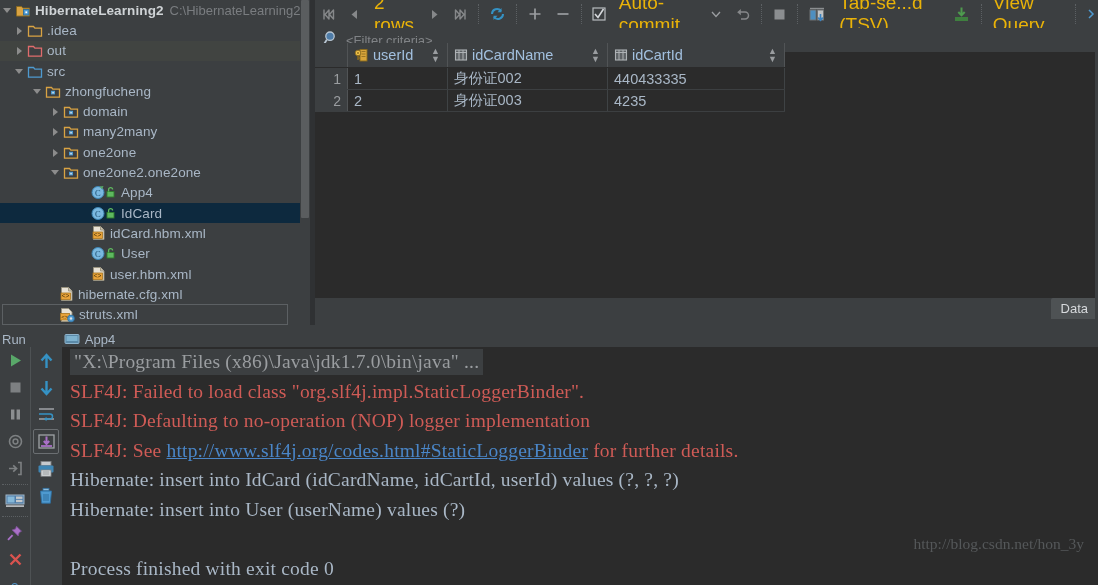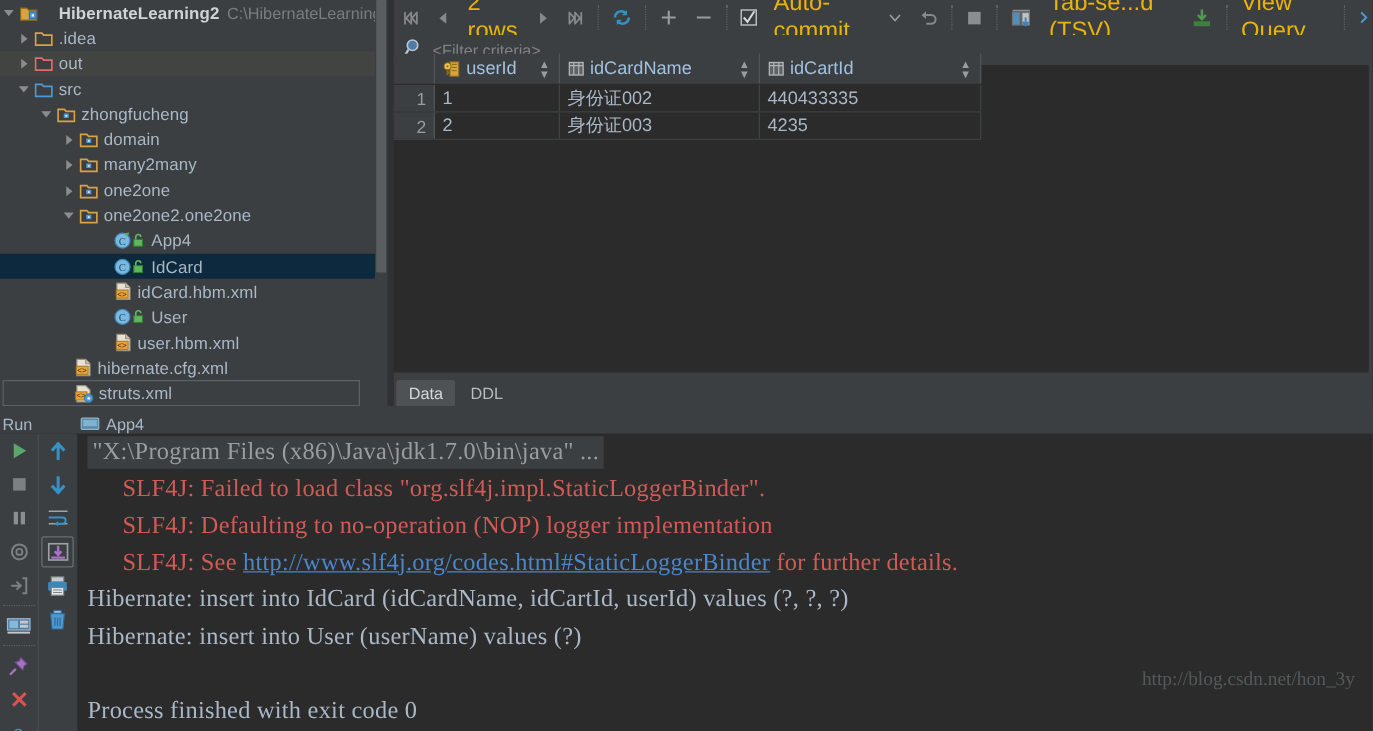--- a/index.html
+++ b/index.html
@@ -37,21 +37,21 @@
     border-bottom: 4px solid transparent;
   }
   .arrow.down::before {
     content: ""; position: absolute; left: 1px; top: 3px;
     border-top: 5px solid #8c8c8c; border-left: 4px solid transparent;
     border-right: 4px solid transparent;
   }
   .ico { flex: 0 0 auto; margin-right: 4px; display: inline-block;
          line-height: 0; position: relative; }
   .lbl { letter-spacing: .1px; }
-  .lbl.bold { font-weight: bold; color: #cfd3d6; margin-left: 12px; }
+  .lbl.bold { font-weight: bold; color: #cfd3d6; }
   .path-dim { color: #7a7d80; margin-left: 6px; font-size: 13px; }
 
   
   #sb-track {
     position: absolute; left: 300px; top: 0; width: 10px; height: 325px;
     background: #3c3f41;
   }
   #sb-thumb {
     position: absolute; left: 301px; top: 0px; width: 8px; height: 218px;
     background: #5a5d5f; border-radius: 1px;
@@ -124,20 +124,21 @@
     border-right: 1px solid #3f4345; overflow: hidden; white-space: nowrap;
   }
   .c0 { width: 100px; flex: 0 0 100px; }
   .c1 { width: 160px; flex: 0 0 160px; }
   .c2 { width: 177px; flex: 0 0 177px; }
 
   #db-tabs {
     position: absolute; left: 0; bottom: 0; width: 783px; height: 28px;
     background: #3c3f41; display: flex; align-items: flex-end;
     border-top: 1px solid #2b2b2b;
+    flex-direction: column;
   }
   .db-tab {
     height: 21px; line-height: 21px; padding: 0 10px; margin-left: 2px;
     font-size: 13px; color: #b7bbbe; border-radius: 2px 2px 0 0;
   }
   .db-tab.active { background: #4e5254; color: #d6d9dc; }
   #db-right-edge {
     position: absolute; right: 0; top: 0; width: 3px; height: 325px;
     background: #3c3f41;
   }
@@ -177,21 +178,21 @@
     position: absolute; left: 62px; top: 0; width: 1036px; height: 238px;
     background: #2b2b2b; overflow: hidden;
     font-family: "Liberation Serif", "DejaVu Serif", serif;
   }
   .cline {
     height: 29.5px; line-height: 29.5px; white-space: nowrap;
     font-size: 19.5px; letter-spacing: .2px; padding-left: 8px;
   }
   .cline.cmd { color: #9a9da0; }
   .cline.cmd .hl { background: #3c3f41; padding: 2px 4px 3px 4px; }
-  .cline.err { color: #cf5b56; margin-left: 28px; }
+  .cline.err { color: #cf5b56; }
   .cline .lnk {
     color: #4a86c8; text-decoration: underline;
   }
   .cline.out { color: #a9b7c6; }
   #watermark {
     position: absolute; right: 14px; bottom: 32px;
     color: #55585a; font-size: 15.5px;
     font-family: "Liberation Serif", "DejaVu Serif", serif;
   }
 </style>

